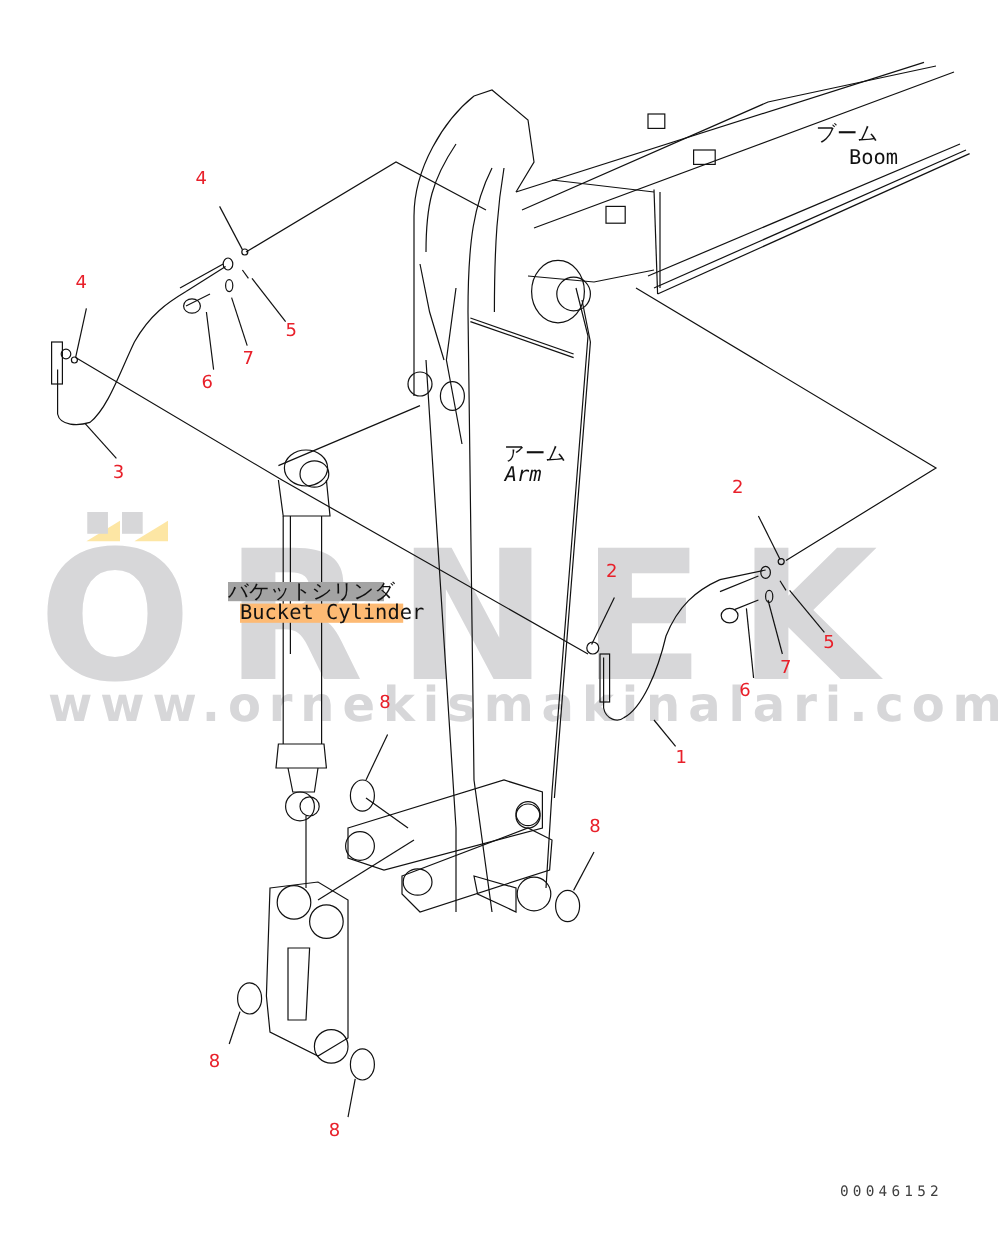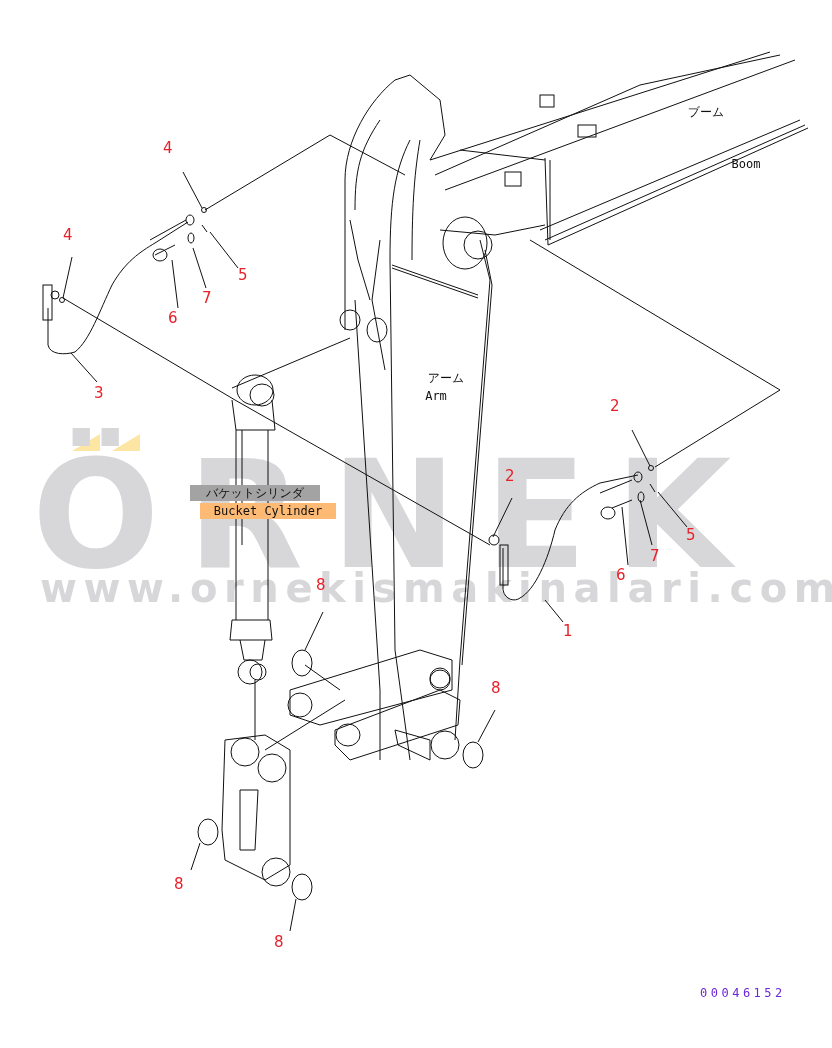--- a/index.html
+++ b/index.html
@@ -7,23 +7,23 @@
          font-family: "DejaVu Sans Mono", monospace; }
   #stage { position: absolute; left: 0; top: 0; width: 832px; height: 1048px; }
   svg.drawing { position: absolute; left: 0; top: 0; }
   .wm { position: absolute; color: #d7d7d9; font-family: "DejaVu Sans", sans-serif;
         font-weight: bold; pointer-events: none; white-space: nowrap; }
   .wm-big { left: 32px; top: 440px; font-size: 150px; letter-spacing: 28px; line-height: 150px; }
   .wm-url { left: 40px; top: 565px; font-size: 40px; letter-spacing: 6.6px; line-height: 46px; }
   .callout { position: absolute; color: #e8202a; font-family: "DejaVu Sans", sans-serif;
              font-size: 15px; line-height: 16px; }
   .label { position: absolute; color: #111; font-family: "DejaVu Sans Mono", monospace;
-           font-size: 12px; line-height: 16px; text-align: center; white-space: nowrap; }
+           font-size: 17px; line-height: 16px; text-align: center; white-space: nowrap; }
   .docno { position: absolute; left: 700px; top: 986px; font-size: 12px; letter-spacing: 3.5px;
-           color: #6d28d9; font-family: "DejaVu Sans Mono", monospace; }
+           color: #404040; font-family: "DejaVu Sans Mono", monospace; }
 </style>
 </head>
 <body>
 
 <div id="stage">
 
   <svg class="drawing" width="832" height="1048">
     <polygon points="72,451 100,434 100,451" fill="#fde6a4"></polygon>
     <polygon points="112,451 140,434 140,451" fill="#fde6a4"></polygon>
   </svg>
@@ -158,23 +158,23 @@
       <path d="M622,507 L628,565"></path>
       <path d="M323,612 L305,650"></path>
       <path d="M545,600 L563,622"></path>
       <path d="M495,710 L478,742"></path>
       <path d="M200,843 L191,870"></path>
       <path d="M296,899 L290,931"></path>
     </g>
   </svg>
 
   <div class="label" style="left:680px; top:104px; width:52px;">ブーム</div>
-  <div class="label" style="left:720px; top:124px; width:52px;margin-top:32px;">Boom</div>
+  <div class="label" style="left:702px; top:124px; width:52px;">Boom</div>
   <div class="label" style="left:420px; top:370px; width:52px;">アーム</div>
-  <div class="label" style="left:410px; top:388px; width:52px;">Arm</div>
+  <div class="label" style="left:410px; top:388px; width:52px;font-style:italic;">Arm</div>
   <div class="label" style="left:190px; top:485px; width:130px; background:#a3a3a3;">バケットシリンダ</div>
   <div class="label" style="left:200px; top:503px; width:136px; background:#fdba74;">Bucket Cylinder</div>
 
   <div class="callout" style="left:163px; top:140px;">4</div>
   <div class="callout" style="left:63px; top:227px;">4</div>
   <div class="callout" style="left:238px; top:267px;">5</div>
   <div class="callout" style="left:202px; top:290px;">7</div>
   <div class="callout" style="left:168px; top:310px;">6</div>
   <div class="callout" style="left:94px; top:385px;">3</div>
   <div class="callout" style="left:610px; top:398px;">2</div>

